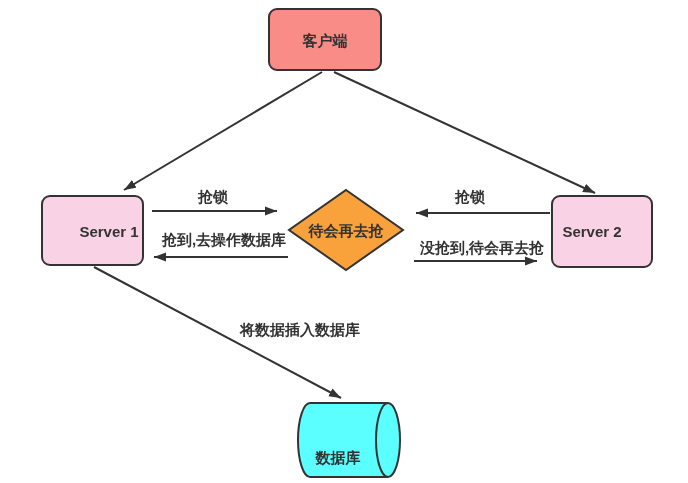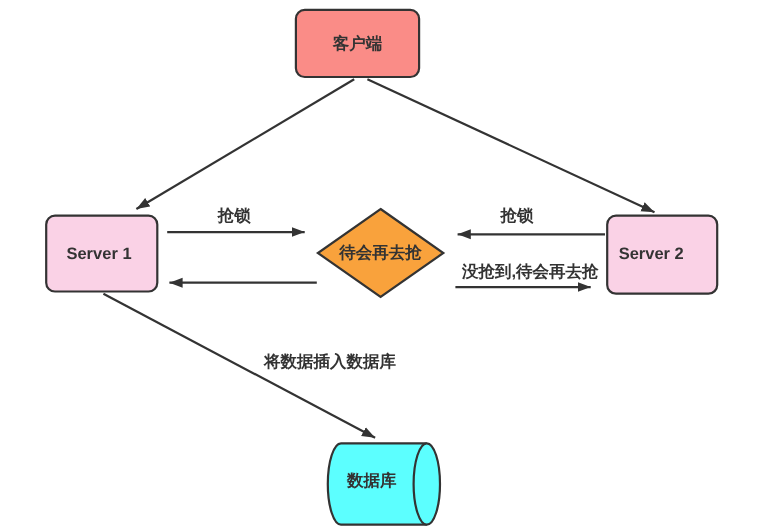--- a/index.html
+++ b/index.html
@@ -47,23 +47,24 @@
 
     <rect class="shape" x="269" y="9" width="112" height="61" rx="8" ry="8" fill="#FA8C87"></rect>
     <rect class="shape" x="42" y="196" width="101" height="69" rx="8" ry="8" fill="#FAD2E6"></rect>
     <rect class="shape" x="552" y="196" width="100" height="71" rx="8" ry="8" fill="#FAD2E6"></rect>
     <polygon class="shape" points="346,190 403,230 346,270 289,230" fill="#F9A23C"></polygon>
     <path class="shape" d="M 388 403 L 310 403 A 12 37 0 0 0 310 477 L 388 477" fill="#5CFFFF"></path>
     <ellipse class="shape" cx="388" cy="440" rx="12" ry="37" fill="#5CFFFF"></ellipse>
   </svg>
 
   <div class="label" style="left:325px; top:40px;">客户端</div>
-  <div class="label" style="left:90px; top:231px;">Server 1</div>
+  <div class="label" style="left:109px; top:231px;">Server 1</div>
   <div class="label" style="left:592px; top:231px;">Server 2</div>
   <div class="label" style="left:346px; top:230px;">待会再去抢</div>
-  <div class="label" style="left:338px; top:437px;">数据库</div>
+  <div class="label" style="left:338px; top:457px;">数据库</div>
 
   <div class="label" style="left:213px; top:196px;">抢锁</div>
+  <div class="label" style="left:224px; top:239px;">抢到,去操作数据库</div>
   <div class="label" style="left:470px; top:196px;">抢锁</div>
   <div class="label" style="left:482px; top:247px;">没抢到,待会再去抢</div>
   <div class="label" style="left:300px; top:329px;">将数据插入数据库</div>
 
 </div>
 
 </body></html>

